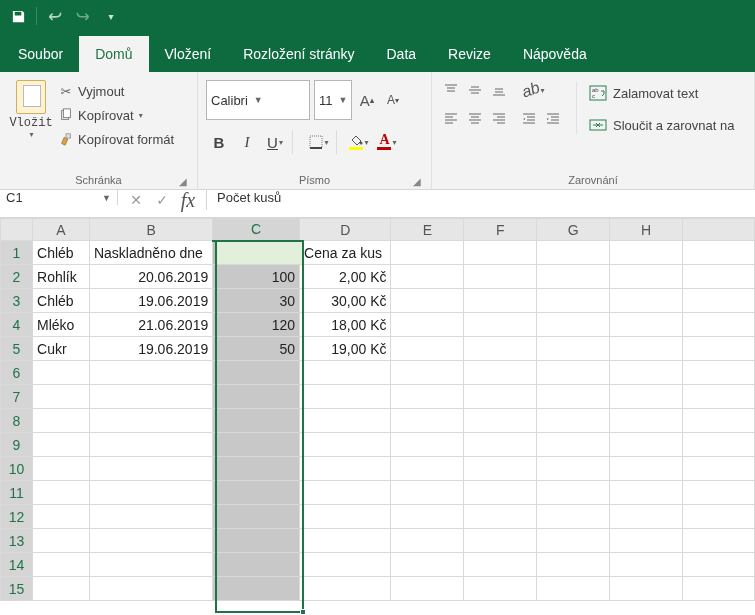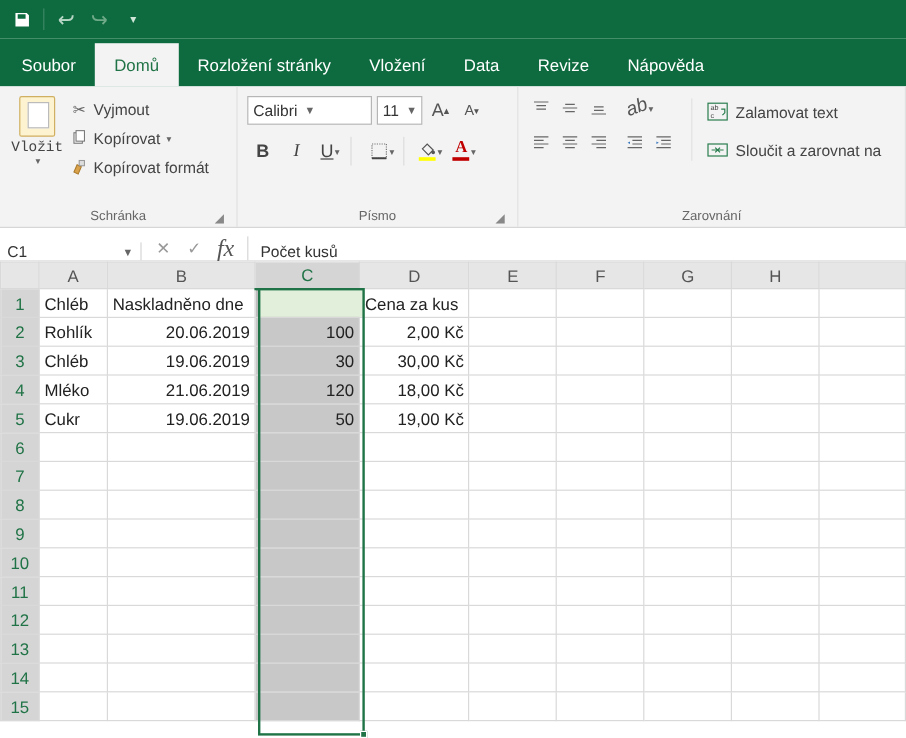--- a/index.html
+++ b/index.html
@@ -26,41 +26,41 @@
   .paste-btn { display: flex; flex-direction: column; align-items: center; width: 46px; padding-top: 4px; }
   .paste-icon { width: 30px; height: 34px; border: 1px solid #d0b060; background: #fdf3d0; border-radius: 2px; position: relative; }
   .paste-icon::before { content: ""; position: absolute; left: 6px; top: 4px; width: 16px; height: 20px; background: #fff; border: 1px solid #bbb; }
   .paste-label { font-size: 12px; color: #444; margin-top: 2px; font-family: Liberation Mono, monospace; }
   .clip-list { display: flex; flex-direction: column; gap: 2px; padding-top: 4px; margin-left: 4px; }
   .clip-item { display: flex; align-items: center; gap: 4px; font-size: 13px; color: #444; height: 22px; }
   .mini-icon { width: 16px; height: 16px; display: inline-flex; align-items: center; justify-content: center; color: #666; font-size: 13px; }
 
   
   .font-row1 { display: flex; align-items: center; gap: 4px; margin-bottom: 10px; }
-  .combo { background: #fff; border: 1px solid #b6b6b6; height: 24px; display: flex; align-items: center; padding: 0 4px; font-size: 13px; color: #333; }
+  .combo { background: #fff; border: 1px solid #b6b6b6; height: 40px; display: flex; align-items: center; padding: 0 4px; font-size: 13px; color: #333; }
   .combo .dd { margin-left: 6px; font-size: 9px; color: #666; }
   .font-name { width: 104px; }
   .font-size { width: 38px; }
   .row-btn { width: 22px; height: 22px; display: flex; align-items: center; justify-content: center; color: #555; font-size: 14px; }
   .font-row2 { display: flex; align-items: center; gap: 2px; }
   .fbtn { width: 26px; height: 24px; display: flex; align-items: center; justify-content: center; color: #444; font-size: 15px; }
   .dd-arrow { font-size: 8px; color: #666; margin-left: 1px; }
   .color-underline { display: flex; flex-direction: column; align-items: center; line-height: 1; }
   .color-swatch { width: 14px; height: 3px; margin-top: 1px; }
 
   
   .align-cols { display: flex; gap: 8px; }
   .align-grid { display: flex; flex-direction: column; gap: 8px; }
   .align-row { display: flex; gap: 2px; }
   .abtn { width: 22px; height: 20px; display: flex; align-items: center; justify-content: center; }
   .align-right { display: flex; flex-direction: column; gap: 10px; padding-top: 2px; }
   .wide-btn { display: flex; align-items: center; gap: 6px; font-size: 13px; color: #444; height: 22px; }
 
   
-  .fbar { height: 28px; border-bottom: 1px solid #d6d6d6; display: flex; align-items: flex-end; background: #fff; }
+  .fbar { height: 28px; border-bottom: 1px solid #d6d6d6; display: flex; align-items: flex-start; background: #fff; }
   .namebox { width: 118px; border-right: 1px solid #d6d6d6; display: flex; align-items: center; padding: 0 6px; font-size: 13px; color: #333; justify-content: space-between; }
   .namebox .dd { font-size: 9px; color: #666; }
   .fx-btns { display: flex; align-items: center; gap: 2px; padding: 0 6px; border-right: 1px solid #d6d6d6; }
   .fx-btn { width: 24px; height: 20px; display: flex; align-items: center; justify-content: center; color: #999; font-size: 14px; }
   .fx-label { font-style: italic; font-family: "Times New Roman", serif; color: #555; font-size: 20px; }
   .fbar-input { flex: 1; padding: 0 10px; display: flex; align-items: center; font-size: 13px; color: #333; }
 
   
   .gridwrap { position: relative; background: #fff; }
   table.sheet { border-collapse: collapse; table-layout: fixed; }
@@ -109,22 +109,22 @@
     <svg width="16" height="14" viewBox="0 0 20 16">
         <path fill="none" stroke="#6fa988" stroke-width="2" d="M17 9l-4-4M17 9l-4 4M17 9H8c-3 0-5-2-5-5"></path>
       </svg>
   </div>
   <div class="qat-btn" style="font-size:10px;">▾</div>
 </div>
 
 <div class="tabs">
   <div class="tab">Soubor</div>
   <div class="tab active">Domů</div>
+  <div class="tab">Vložení</div>
   <div class="tab">Rozložení stránky</div>
-  <div class="tab">Vložení</div>
   <div class="tab">Data</div>
   <div class="tab">Revize</div>
   <div class="tab">Nápověda</div>
 </div>
 
 <div class="ribbon">
 
   <div class="group" style="width:198px;">
     <div class="group-body">
       <div class="paste-btn">

